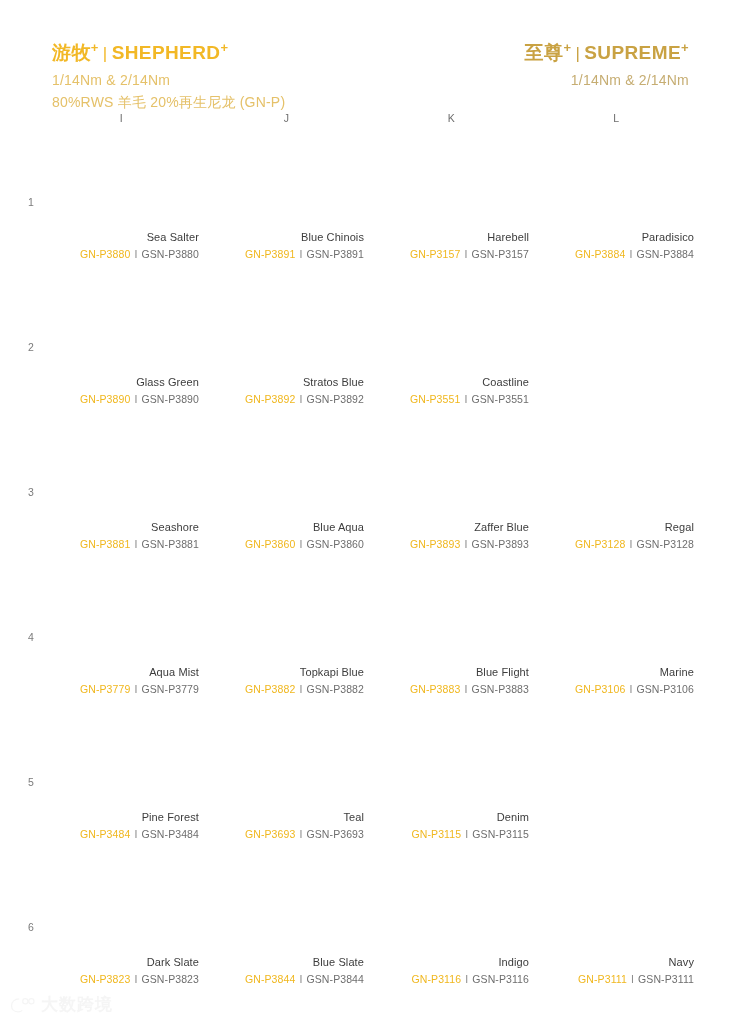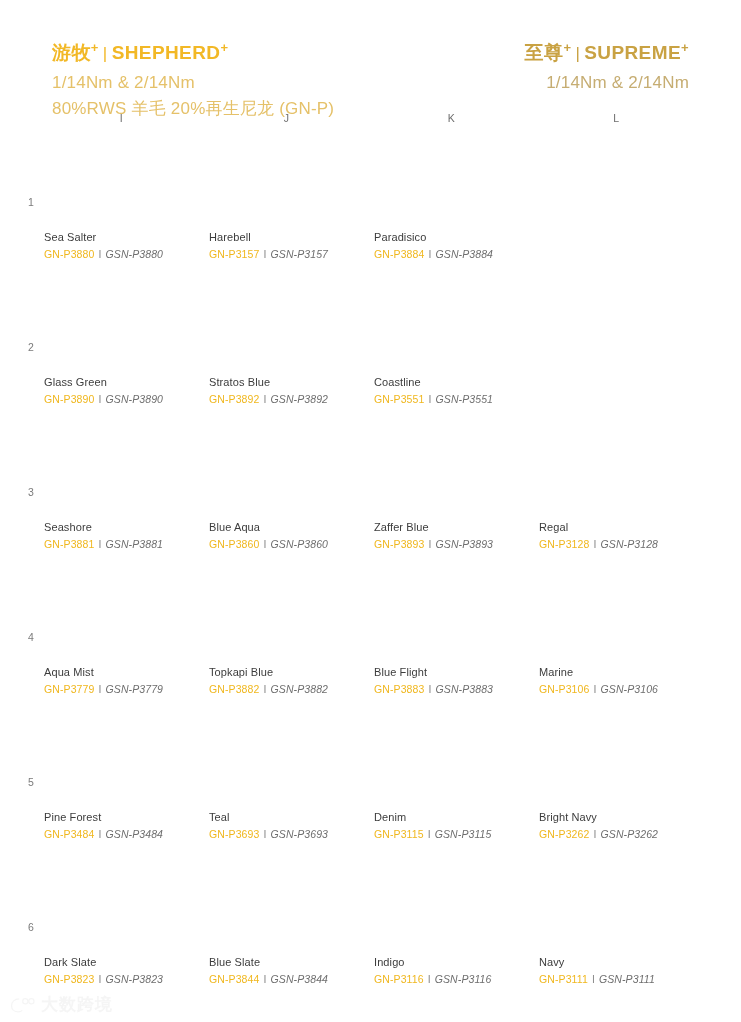--- a/index.html
+++ b/index.html
@@ -50,21 +50,21 @@
     line-height: 0;
     font-weight: 700;
   }
   .brand-title .sep {
     font-weight: 400;
     padding: 0 4px;
     font-size: 17px;
   }
 
   .brand-sub {
-    font-size: 17px;
+    font-size: 14px;
     line-height: 1.55;
     letter-spacing: 0.2px;
     white-space: nowrap;
     margin: 0;
   }
   .brand.left  .brand-sub { color: #e5c169; }
   .brand.right .brand-sub { color: #c6ad72; }
 
   
   .grid-wrap {
@@ -98,21 +98,21 @@
     position: absolute;
     left: 28px;
     top: 62px;
     font-size: 10.5px;
     color: #7a7a7a;
   }
 
   .cell {
     width: 155px;
     margin-right: 10px;
-    text-align: left;
+    text-align: right;
   }
 
   
   .swatch {
     width: 155px;
     height: 88px;
     position: relative;
     background-repeat: repeat;
     background-size: 3px 3px, 3px 3px, 100% 100%;
     -webkit-mask-image:
@@ -161,21 +161,21 @@
     letter-spacing: 0.1px;
   }
   .sw-codes {
     font-size: 10.5px;
     margin-top: 4px;
     letter-spacing: 0.1px;
     white-space: nowrap;
   }
   .code-gn  { color: #f0b71e; }
   .code-sep { color: #8a8a8a; padding: 0 1px; }
-  .code-gsn { color: #6e6e6e; font-style: italic; }
+  .code-gsn { color: #6e6e6e; }
 
   
   .watermark {
     position: absolute;
     left: 10px; bottom: 6px;
     display: flex;
     align-items: center;
     gap: 5px;
     opacity: 0.55;
   }
@@ -225,20 +225,28 @@
         <div class="row-num">1</div>
         <div class="cell">
           <div class="swatch" style="background-color: rgb(204, 219, 224);">
             <div class="knit"></div>
             <div class="sheen"></div>
           </div>
           <div class="sw-name">Sea Salter</div>
           <div class="sw-codes"><span class="code-gn">GN-P3880</span> <span class="code-sep">I</span> <span class="code-gsn">GSN-P3880</span></div>
         </div>
         <div class="cell">
+          <div class="swatch" style="background-color: rgb(194, 210, 228);">
+            <div class="knit"></div>
+            <div class="sheen"></div>
+          </div>
+          <div class="sw-name">Blue Chinois</div>
+          <div class="sw-codes"><span class="code-gn">GN-P3891</span> <span class="code-sep">I</span> <span class="code-gsn">GSN-P3891</span></div>
+        </div>
+        <div class="cell">
           <div class="swatch" style="background-color: rgb(140, 168, 207);">
             <div class="knit"></div>
             <div class="sheen"></div>
           </div>
           <div class="sw-name">Harebell</div>
           <div class="sw-codes"><span class="code-gn">GN-P3157</span> <span class="code-sep">I</span> <span class="code-gsn">GSN-P3157</span></div>
         </div>
         <div class="cell">
           <div class="swatch" style="background-color: rgb(31, 71, 147);">
             <div class="knit"></div>
@@ -363,28 +371,20 @@
           <div class="sw-name">Teal</div>
           <div class="sw-codes"><span class="code-gn">GN-P3693</span> <span class="code-sep">I</span> <span class="code-gsn">GSN-P3693</span></div>
         </div>
         <div class="cell">
           <div class="swatch" style="background-color: rgb(81, 94, 125);">
             <div class="knit"></div>
             <div class="sheen"></div>
           </div>
           <div class="sw-name">Denim</div>
           <div class="sw-codes"><span class="code-gn">GN-P3115</span> <span class="code-sep">I</span> <span class="code-gsn">GSN-P3115</span></div>
-        </div>
-        <div class="cell">
-          <div class="swatch" style="background-color: rgb(19, 26, 49);">
-            <div class="knit"></div>
-            <div class="sheen"></div>
-          </div>
-          <div class="sw-name">Bright Navy</div>
-          <div class="sw-codes"><span class="code-gn">GN-P3262</span> <span class="code-sep">I</span> <span class="code-gsn">GSN-P3262</span></div>
         </div>
       </div>
       <div class="swatch-row">
         <div class="row-num">6</div>
         <div class="cell">
           <div class="swatch" style="background-color: rgb(42, 52, 60);">
             <div class="knit"></div>
             <div class="sheen"></div>
           </div>
           <div class="sw-name">Dark Slate</div>

